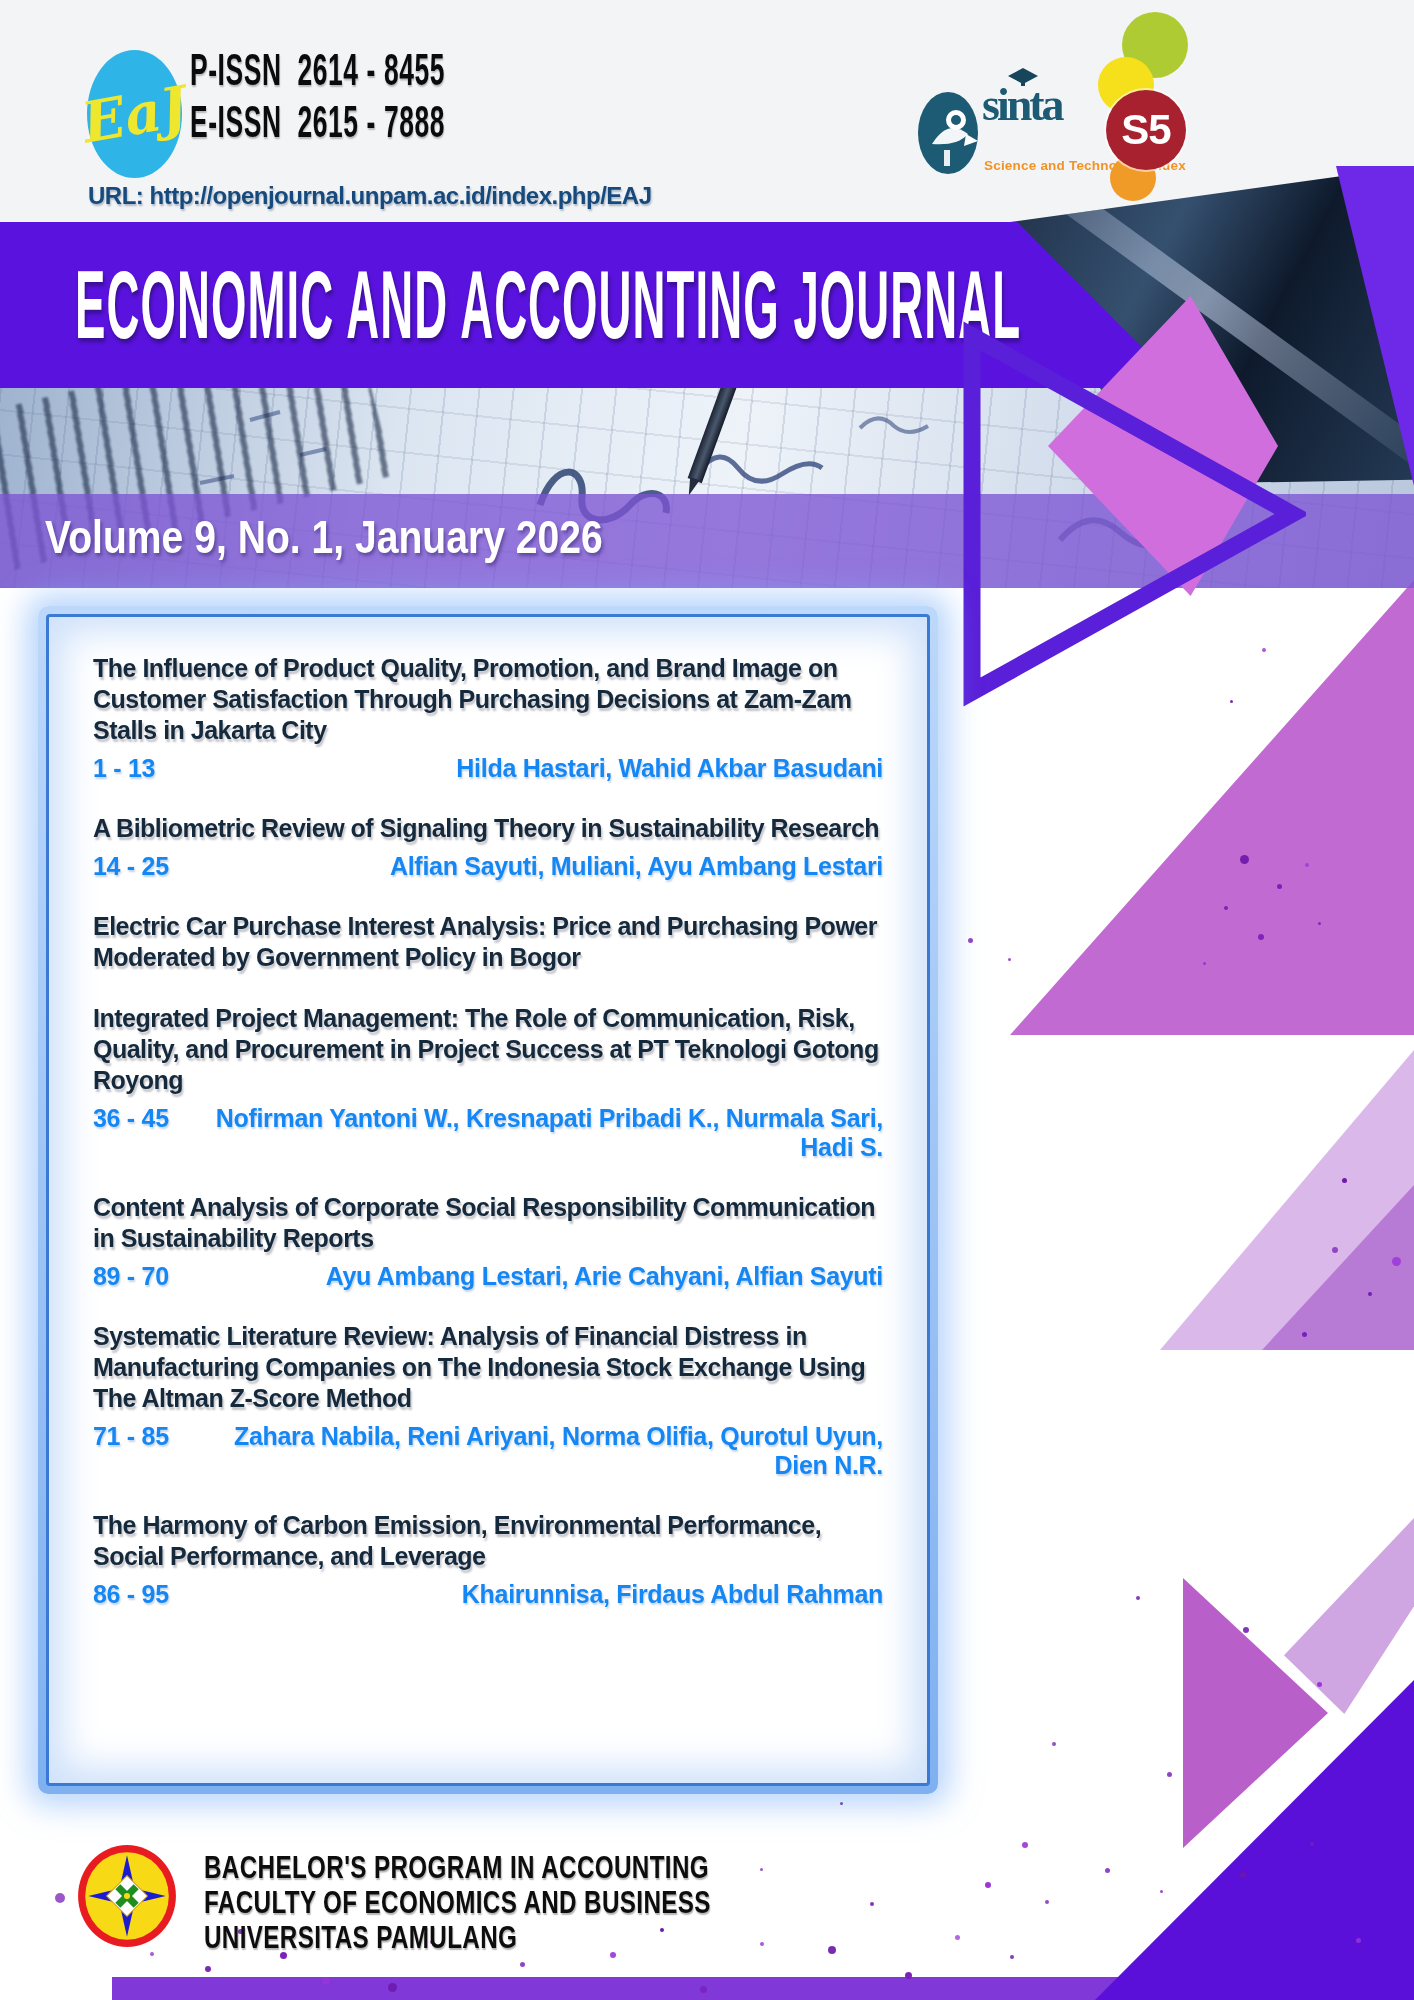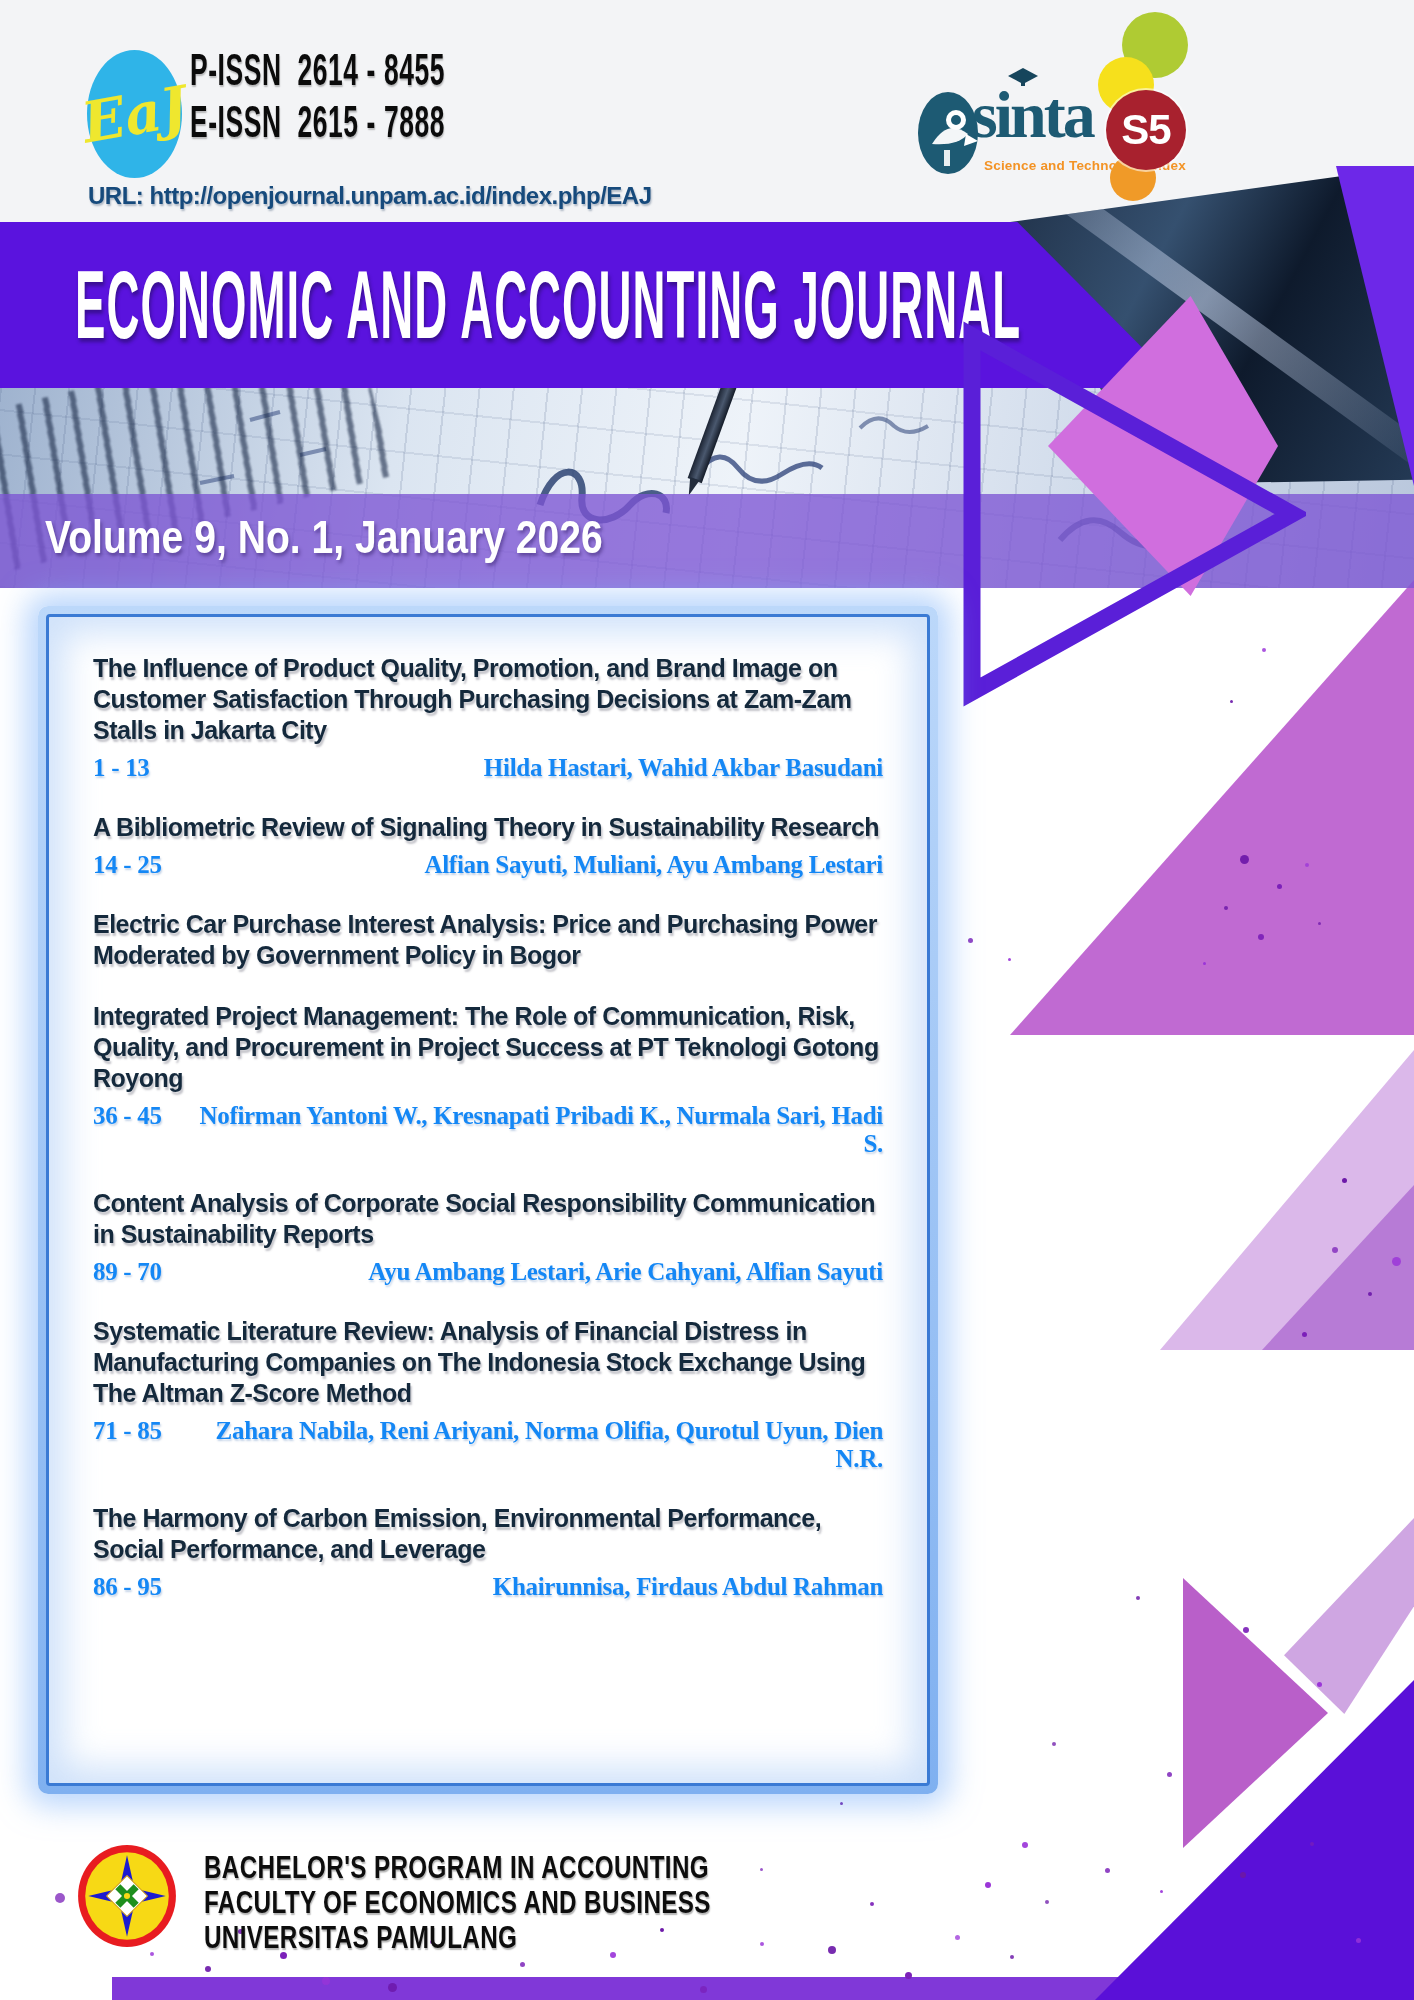--- a/index.html
+++ b/index.html
@@ -25,22 +25,22 @@
   .url-line{
     position:absolute;left:80px;top:182px;z-index:3;color:var(--url_navy,#164A7C);
     font-weight:700;font-size:24px;letter-spacing:-.5px;white-space:nowrap;
     text-shadow:1px 2px 2px rgba(10,40,80,.3);
     margin-left:8px;
   }
   
   .sinta{position:absolute;left:900px;top:10px;width:320px;height:200px;z-index:3;}
   .sinta-circle{position:absolute;left:18px;top:82px;width:60px;height:82px;border-radius:50%;background:var(--sinta_teal,#1D5A73);}
   .sinta-name{
-    position:absolute;left:72px;top:72px;font-family:"Liberation Serif",serif;font-weight:700;
-    font-size:66px;letter-spacing:-3px;color:var(--sinta_teal,#1D5A73);line-height:1;
+    position:absolute;left:82px;top:72px;font-family:"Liberation Serif",serif;font-weight:700;
+    font-size:46px;letter-spacing:-3px;color:var(--sinta_teal,#1D5A73);line-height:1;
   }
   .sinta-cap{position:absolute;left:108px;top:58px;}
   .sinta-sub{
     position:absolute;left:84px;top:148px;font-size:13.5px;font-weight:700;
     color:var(--sinta_orange,#F39325);letter-spacing:.2px;white-space:nowrap;
   }
   .dot{position:absolute;border-radius:50%;}
   .dot-green{left:222px;top:2px;width:66px;height:66px;background:#AFCB33;}
   .dot-yellow{left:198px;top:47px;width:56px;height:56px;background:#F6E01C;}
   .dot-orange{left:210px;top:145px;width:46px;height:46px;background:#F09A28;}
@@ -144,21 +144,21 @@
     padding:36px 44px 0 44px;
   }
   .article{margin-bottom:30px;}
   .a-title{
     font-size:25px;font-weight:700;line-height:31px;letter-spacing:-.5px;
     color:var(--title_ink,#14293C);text-shadow:1.5px 2.5px 2px rgba(60,60,80,.3);
   }
   .a-meta{
     display:flex;justify-content:flex-start;align-items:baseline;margin-top:8px;
     font-size:25px;font-weight:700;color:var(--link_blue,#1487F5);
-    text-shadow:1px 2px 2px rgba(20,80,160,.25);letter-spacing:-.3px;font-family:Liberation Serif, serif;
+    text-shadow:1px 2px 2px rgba(20,80,160,.25);letter-spacing:-.3px;
   }
   .a-authors{text-align:right;flex:1;margin-left:30px;}
   
   .footer-logo{position:absolute;left:76px;top:1843px;width:102px;height:106px;z-index:10;}
   .footer-text{position:absolute;left:204px;top:1850px;z-index:10;}
   .footer-line{
     font-size:31px;font-weight:700;color:#0d0d0d;line-height:35px;letter-spacing:.5px;
     transform:scaleX(.78);transform-origin:left top;white-space:nowrap;
     text-shadow:1px 1.5px 1.5px rgba(0,0,0,.3);
   }

